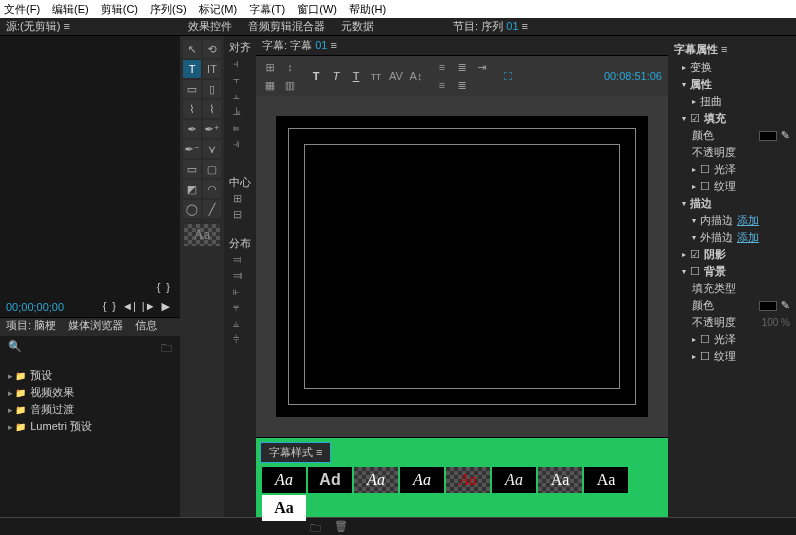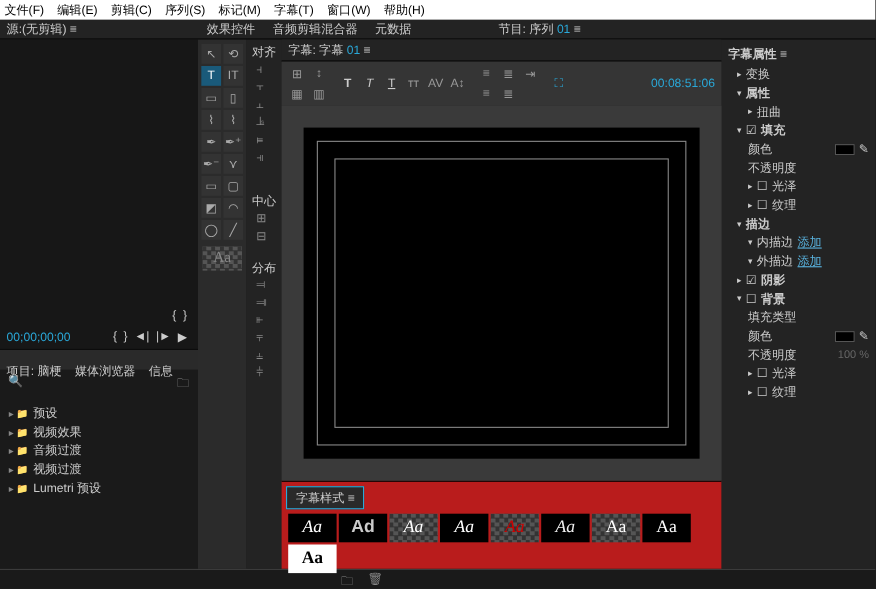--- a/index.html
+++ b/index.html
@@ -12,21 +12,21 @@
 .blue { color:#2aa8d8; }
 .underscore { border-bottom:2px solid #2aa8d8; }
 .main { display:flex; height:calc(100% - 36px - 18px); }
 .left { width:180px; background:#1a1a1a; display:flex; flex-direction:column; }
 .monitor { flex:1; background:#171717; position:relative; }
 .timecode { position:absolute; bottom:4px; left:6px; color:#2aa8d8; }
 .trickbtns { position:absolute; bottom:24px; right:10px; display:flex; gap:6px; font-size:13px; color:#888; }
 .playrow { position:absolute; bottom:4px; right:10px; display:flex; gap:6px; color:#888; font-size:13px; }
 .projpanel { height:200px; border-top:1px solid #000; }
 .projtabs { display:flex; height:18px; background:#2a2a2a; }
-.projtabs div { padding:12px 6px; }
+.projtabs div { padding:0 6px; }
 .tree { padding:4px 8px; }
 .tree .item { display:flex; align-items:center; gap:4px; padding:1px 0; color:#aaa; }
 .tree .folder::before { content:"▸ 📁"; font-size:9px; color:#888; }
 .search::before { content:"🔍"; color:#999; }
 .center { flex:1; display:flex; }
 .toolcol { width:44px; background:#2b2b2b; padding:4px 2px; display:flex; flex-direction:column; gap:2px; align-items:center; }
 .toolrow { display:flex; gap:2px; }
 .tbtn { width:18px; height:18px; background:#333; display:flex; align-items:center; justify-content:center; font-size:11px; color:#aaa; cursor:pointer; }
 .tbtn.active { background:#1a5a7a; color:#fff; }
 .aa { width:36px; height:22px; background:repeating-conic-gradient(#555 0 25%,#333 0 50%) 0 0/8px 8px; display:flex; align-items:center; justify-content:center; font-family:serif; font-size:14px; color:#888; margin-top:4px; }
@@ -36,25 +36,25 @@
 .stagetop { height:20px; background:#232323; display:flex; align-items:center; padding:0 6px; border-bottom:1px solid #000; }
 .formatbar { height:40px; background:#353535; display:flex; align-items:center; padding:0 6px; gap:10px; }
 .fbtn { width:16px; height:16px; color:#999; cursor:pointer; display:flex; align-items:center; justify-content:center; }
 .fgroup { display:flex; flex-direction:column; gap:2px; }
 .fgrouprow { display:flex; gap:4px; }
 .tc { color:#2aa8d8; margin-left:auto;padding-left:10px; }
 .canvas { flex:1; background:#3a3a3a; padding:20px; position:relative; }
 .black { background:#000; width:100%; height:100%; position:relative; }
 .safe1 { position:absolute; inset:12px; border:1px solid #888; }
 .safe2 { position:absolute; inset:28px; border:1px solid #888; }
-.styles { height:80px; background:#b91c1c; border-top:1px solid #000; }
+.styles { height:80px; background:#22c55e; border-top:1px solid #000; }
 .styletab { border:1px solid #2aa8d8; background:#2a2a2a; display:inline-block; padding:2px 8px; margin:4px; }
 .swatches { display:flex; gap:2px; padding:0 6px; flex-wrap:wrap; }
 .sw { width:44px; height:26px; display:flex; align-items:center; justify-content:center; font-family:serif; font-style:italic; font-size:16px; cursor:pointer; }
-.right { width:140px; background:#232323; padding:4px 6px; }
+.right { width:128px; background:#232323; padding:4px 6px; }
 .rhead { padding:2px 0; font-weight:bold; }
 .rrow { padding:1px 0 1px 8px; display:flex; align-items:center; gap:4px; }
 .rrow .tri { font-size:8px; }
 .addlink { color:#5ab4e0; text-decoration:underline; cursor:pointer; float:right; }
 .colorbox { width:18px; height:10px; background:#000; border:1px solid #555; margin-left:auto; }
 .pct { color:#666; font-size:10px; }
 .footer { height:18px; background:#1a1a1a; border-top:1px solid #444; display:flex; align-items:center; padding:0 10px; gap:10px; }
 .footer .fbtn2 { width:14px; height:14px; color:#888; }
 </style>
 </head>
@@ -109,23 +109,20 @@
       </div>
       <div class="tree">
         <div class="item folder">
             <span>预设</span>
           </div>
         <div class="item folder">
             <span>视频效果</span>
           </div>
         <div class="item folder">
             <span>音频过渡</span>
-          </div>
-        <div class="item folder">
-            <span>视频过渡</span>
           </div>
         <div class="item folder">
             <span>Lumetri 预设</span>
           </div>
       </div>
     </div>
   </div>
 
   <div class="center">
     <div class="toolcol">

